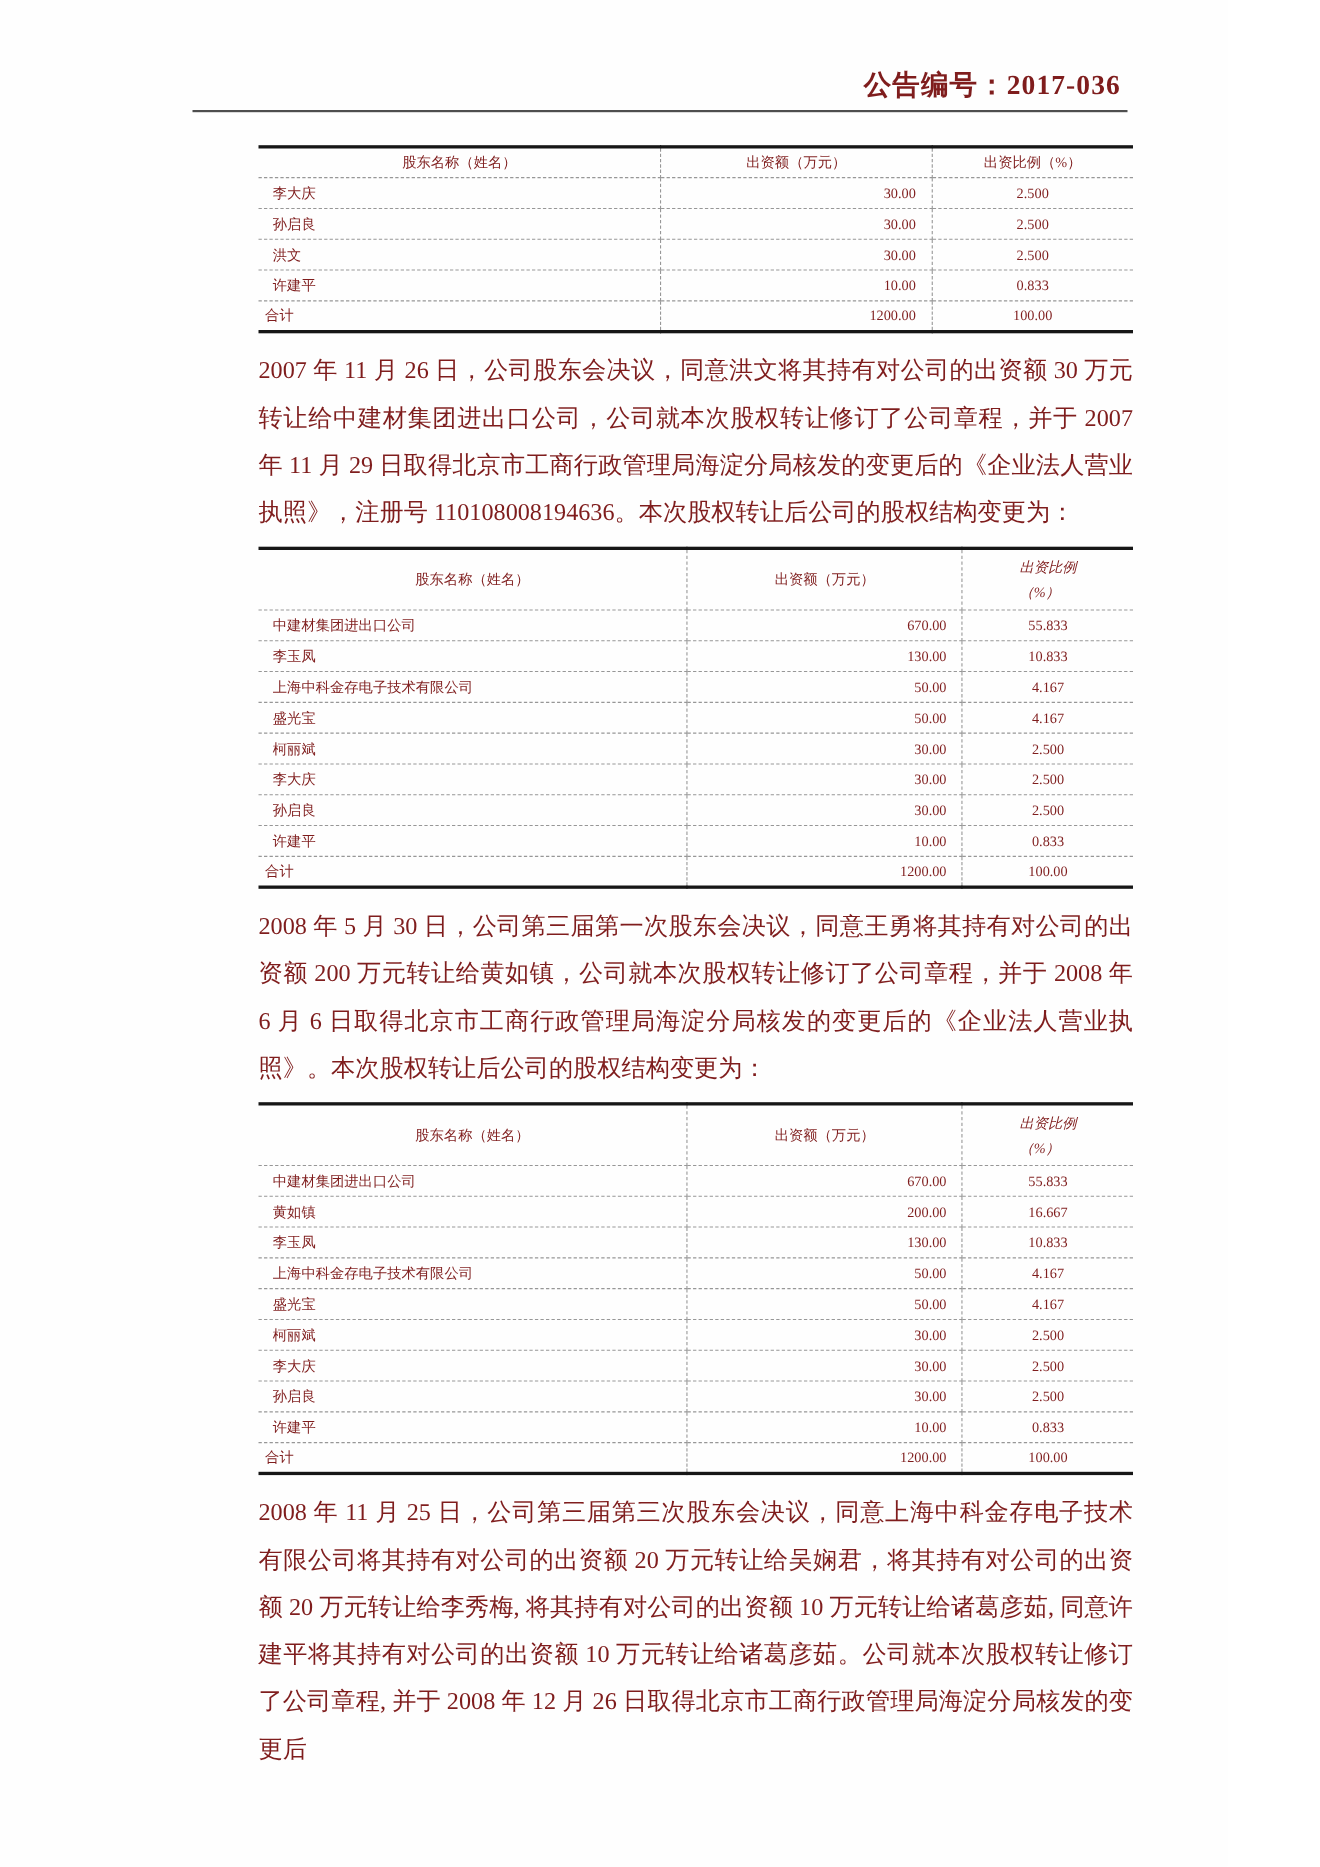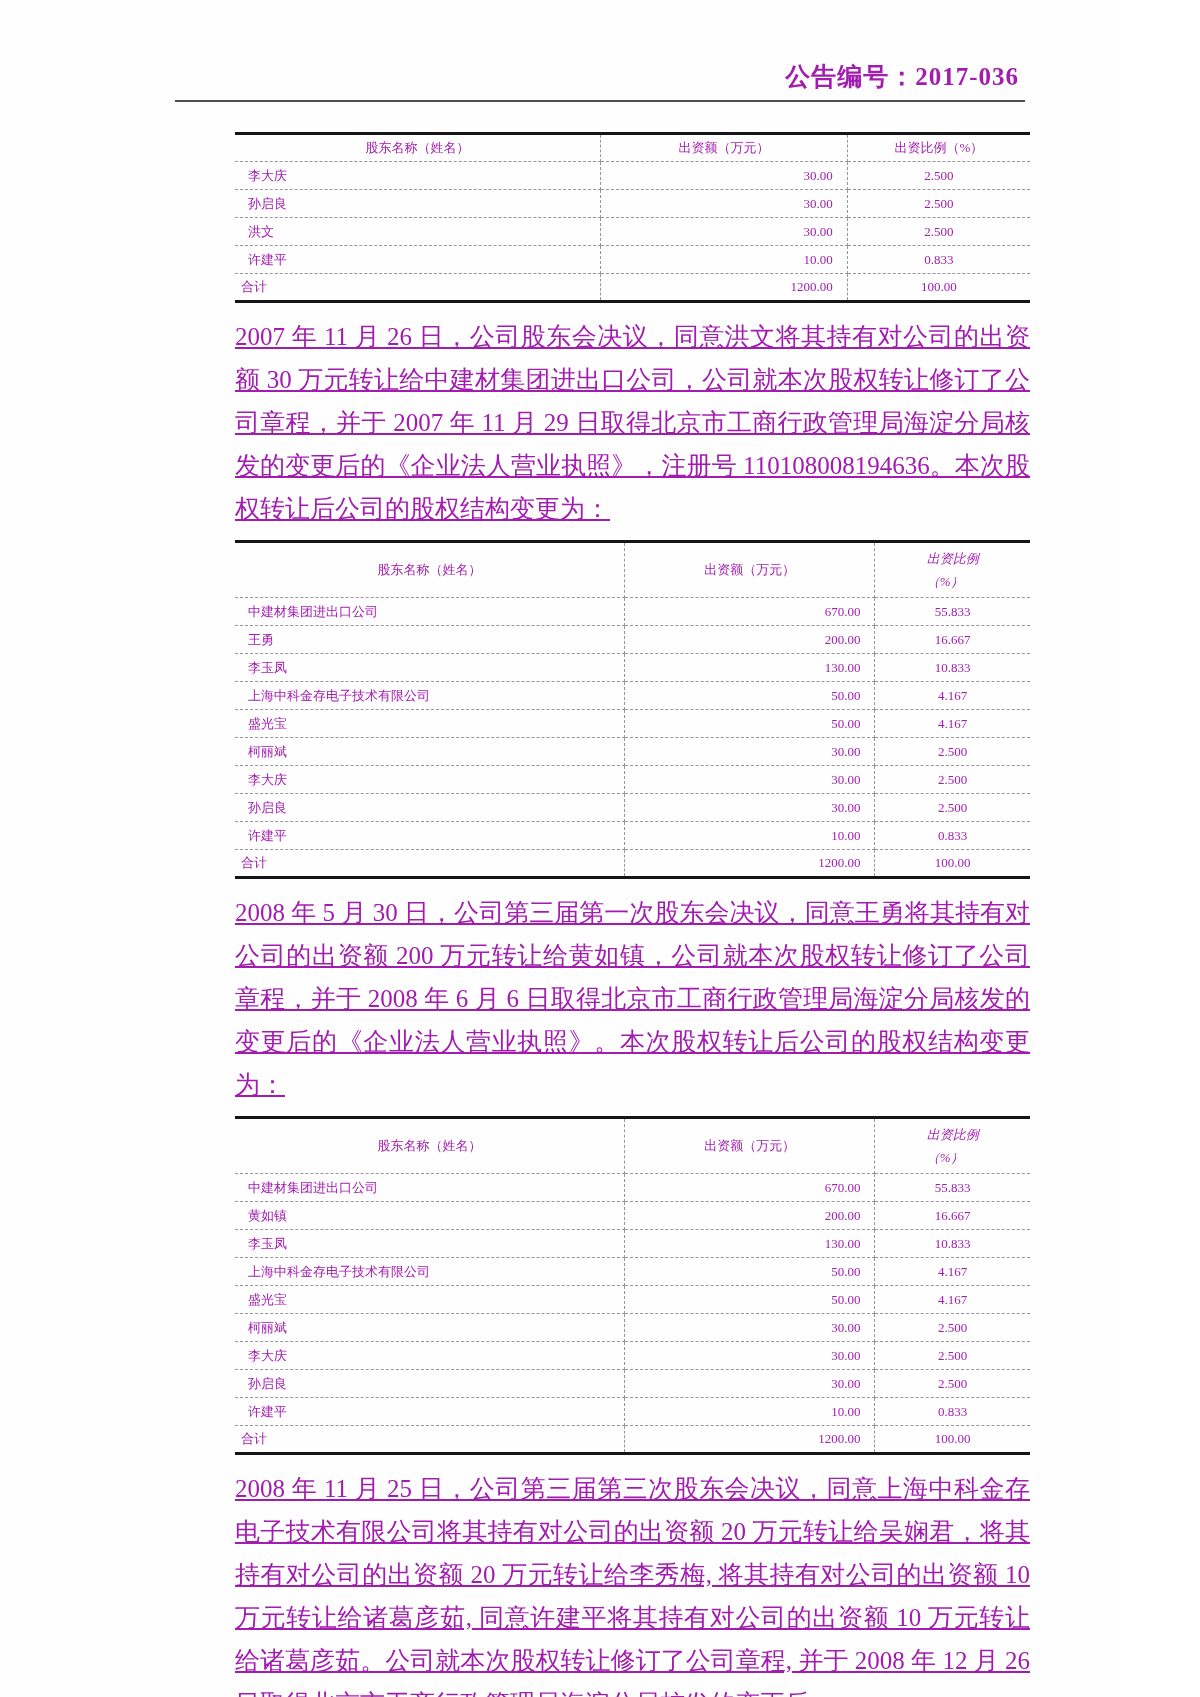--- a/index.html
+++ b/index.html
@@ -2,21 +2,21 @@
 <html><head>
 <meta charset="utf-8">
 <style>
   * { margin:0; padding:0; box-sizing:border-box; }
   html,body { background:#ffffff; }
   .page {
     position:relative;
     width:1116px; height:1697px;
     background:#fefefe;
     font-family:"Liberation Serif","DejaVu Serif",serif;
-    color:#a21caf;
+    color:#7f1d1d;
     overflow:hidden;
   }
   .doc-header {
     position:absolute; top:60px; left:175px; width:850px;
     border-bottom:2px solid #4e4e4e;
     padding-bottom:7px; padding-right:6px;
     text-align:right;
     font-size:25px; font-weight:bold; letter-spacing:1px;
   }
   .content {
@@ -40,23 +40,23 @@
   .shtable .vline { border-right:1px dashed #979797; }
   .t1 .c1 { width:46%; } .t1 .c2 { width:31%; } .t1 .c3 { width:23%; }
   .t2 .c1 { width:49%; } .t2 .c2 { width:31.5%; } .t2 .c3 { width:19.5%;font-style:italic; }
   td.name  { text-align:left;  padding-left:13px; }
   td.amt   { text-align:right; padding-right:14px; }
   td.pct   { text-align:center; }
   td.total { text-align:left; }
   .hdr-2line { display:inline-block; text-align:left; line-height:23px; }
   .hdr-2line span { display:block; }
   .para {
-    font-size:25px; line-height:43px;
+    font-size:22px; line-height:43px;
     text-align:justify;
-    margin-top:12px; margin-bottom:9px;text-decoration:underline;
+    margin-top:12px; margin-bottom:9px;
   }
   .tbl-wrap { margin-top:10px; }
 </style>
 </head>
 <body>
 
 <div class="page">
 
   <div class="doc-header">公告编号：2017-036</div>
 
@@ -115,25 +115,20 @@
           </th>
         </tr>
       </thead>
       <tbody>
         <tr>
           <td class="name vline">中建材集团进出口公司</td>
           <td class="amt vline">670.00</td>
           <td class="pct">55.833</td>
         </tr>
         <tr>
-          <td class="name vline">王勇</td>
-          <td class="amt vline">200.00</td>
-          <td class="pct">16.667</td>
-        </tr>
-        <tr>
           <td class="name vline">李玉凤</td>
           <td class="amt vline">130.00</td>
           <td class="pct">10.833</td>
         </tr>
         <tr>
           <td class="name vline">上海中科金存电子技术有限公司</td>
           <td class="amt vline">50.00</td>
           <td class="pct">4.167</td>
         </tr>
         <tr>

